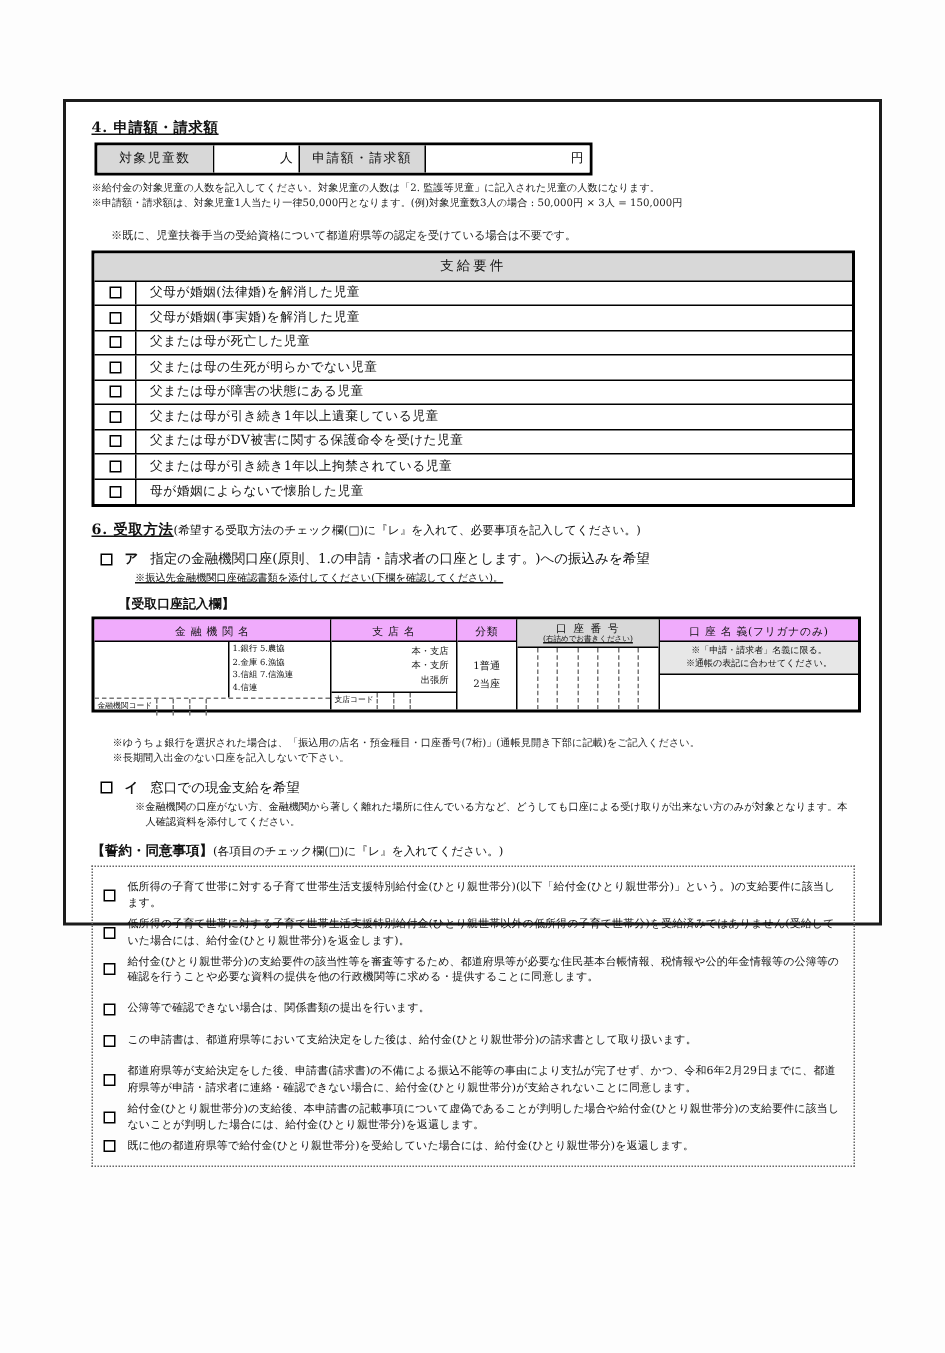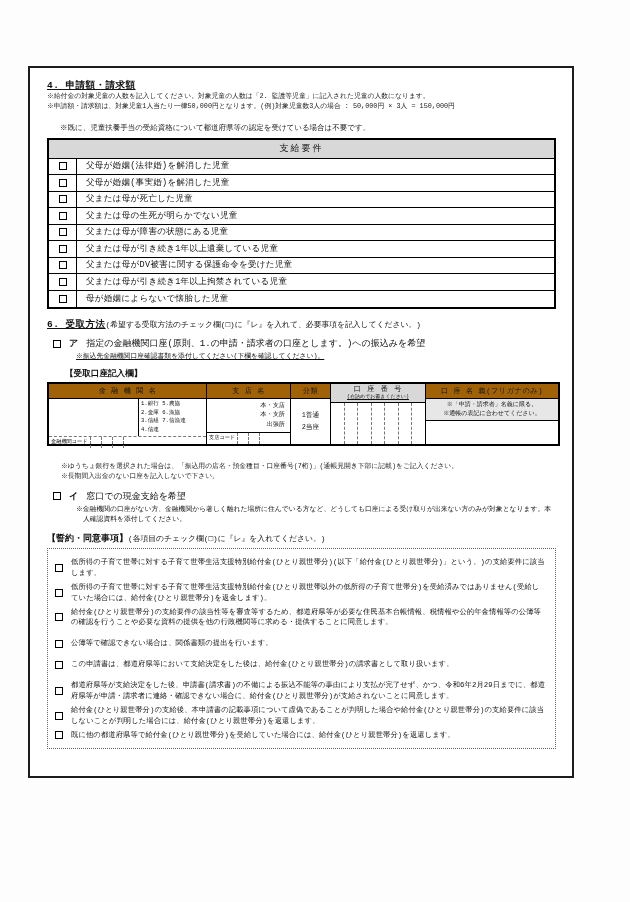--- a/index.html
+++ b/index.html
@@ -1,19 +1,19 @@
 <!DOCTYPE html>
 <html><head>
 <meta charset="utf-8">
 <style>
   * { margin:0; padding:0; box-sizing:border-box; }
   body { background:#ffffff; font-family:"DejaVu Serif","Liberation Serif",serif; color:#111; }
   .page { position:relative; width:630px; height:902px; background:#fdfdfd; overflow:hidden; }
-  .frame { position:absolute; left:28px; top:66px; width:546px; height:712px;
-           background:#fff; border:2px solid #1c1c1c; padding:11px 16px 6px 17px;font-family:Liberation Mono, monospace; }
+  .frame { position:absolute; left:42px; top:66px; width:546px; height:551px;
+           background:#fff; border:2px solid #1c1c1c; padding:11px 16px 6px 17px; }
 
   .u { text-decoration:underline; }
   .sec-title { font-size:9.5px; font-weight:bold; letter-spacing:.5px; }
   .sec-note  { font-size:7.8px; font-weight:normal; letter-spacing:0; }
   .hang { padding-left:13px; text-indent:-13px; line-height:1.45; }
   .note { font-size:6.8px; line-height:1.45; color:#222; }
   .note-hang { padding-left:7px; text-indent:-7px; }
 
   
   .cb { display:inline-block; width:8px; height:8px; border:1px solid #000; background:#fff; flex:none; }
@@ -37,21 +37,21 @@
 
   
   .opt-line { display:flex; align-items:center; gap:8px; margin:6px 0 1px 6px; font-size:9px; }
   .opt-line .kana { font-weight:bold; }
   .opt-note { margin-left:29px; font-size:6.8px; }
   .box-caption { font-size:8.6px; font-weight:bold; margin-top:7px;margin-left:18px; }
 
   .acct-table { display:flex; width:513px; height:64px; border:2.5px solid #000; margin-top:2px; }
   .acct-col { display:flex; flex-direction:column; border-right:1px solid #000; }
   .acct-col:last-child { border-right:none;justify-content:flex-end; }
-  .acct-head { background:#a16207; border-bottom:1px solid #000; text-align:center;
+  .acct-head { background:#f0abfc; border-bottom:1px solid #000; text-align:center;
                font-size:7.2px; height:15px; line-height:15px; letter-spacing:.5px; }
   .col-bank { width:158px; } .col-branch { width:84px; } .col-cat { width:40px; }
   .col-num { width:95px; } .col-holder { flex:1; }
 
   .bank-body { flex:1; display:flex; }
   .bank-write { flex:1; }
   .bank-opts { width:68px; border-left:1px solid #000; font-size:5.6px; line-height:1.55; padding:1px 2px; }
   .code-row { height:12px; display:flex; align-items:stretch; }
   .code-row.dash { border-top:1px dashed #777; }
   .code-row.solid { border-top:1px solid #000; }
@@ -81,20 +81,30 @@
   .mt10 { margin-top:10px; }
 </style>
 </head>
 <body>
 
 <div class="page">
   <div class="frame">
 
     <div>
       <div class="sec-title"><span class="u">4. 申請額・請求額</span></div>
+      <div class="amount-table">
+        <div class="cell label w78">対象児童数</div>
+        <div class="cell input w58">
+            <span>人</span>
+          </div>
+        <div class="cell label w84">申請額・請求額</div>
+        <div class="cell input w110">
+            <span>円</span>
+          </div>
+      </div>
       <div class="note note-hang">※給付金の対象児童の人数を記入してください。対象児童の人数は「2. 監護等児童」に記入された児童の人数になります。</div>
       <div class="note note-hang">※申請額・請求額は、対象児童1人当たり一律50,000円となります。(例)対象児童数3人の場合 : 50,000円 × 3人 = 150,000円</div>
     </div>
 
     <div style="margin-top:11px;">
       <div class="note" style="font-size:7.5px; padding-left:13px;">※既に、児童扶養手当の受給資格について都道府県等の認定を受けている場合は不要です。</div>
 
       <div class="req-table">
         <div class="req-header">支給要件</div>
         <div class="req-row">

